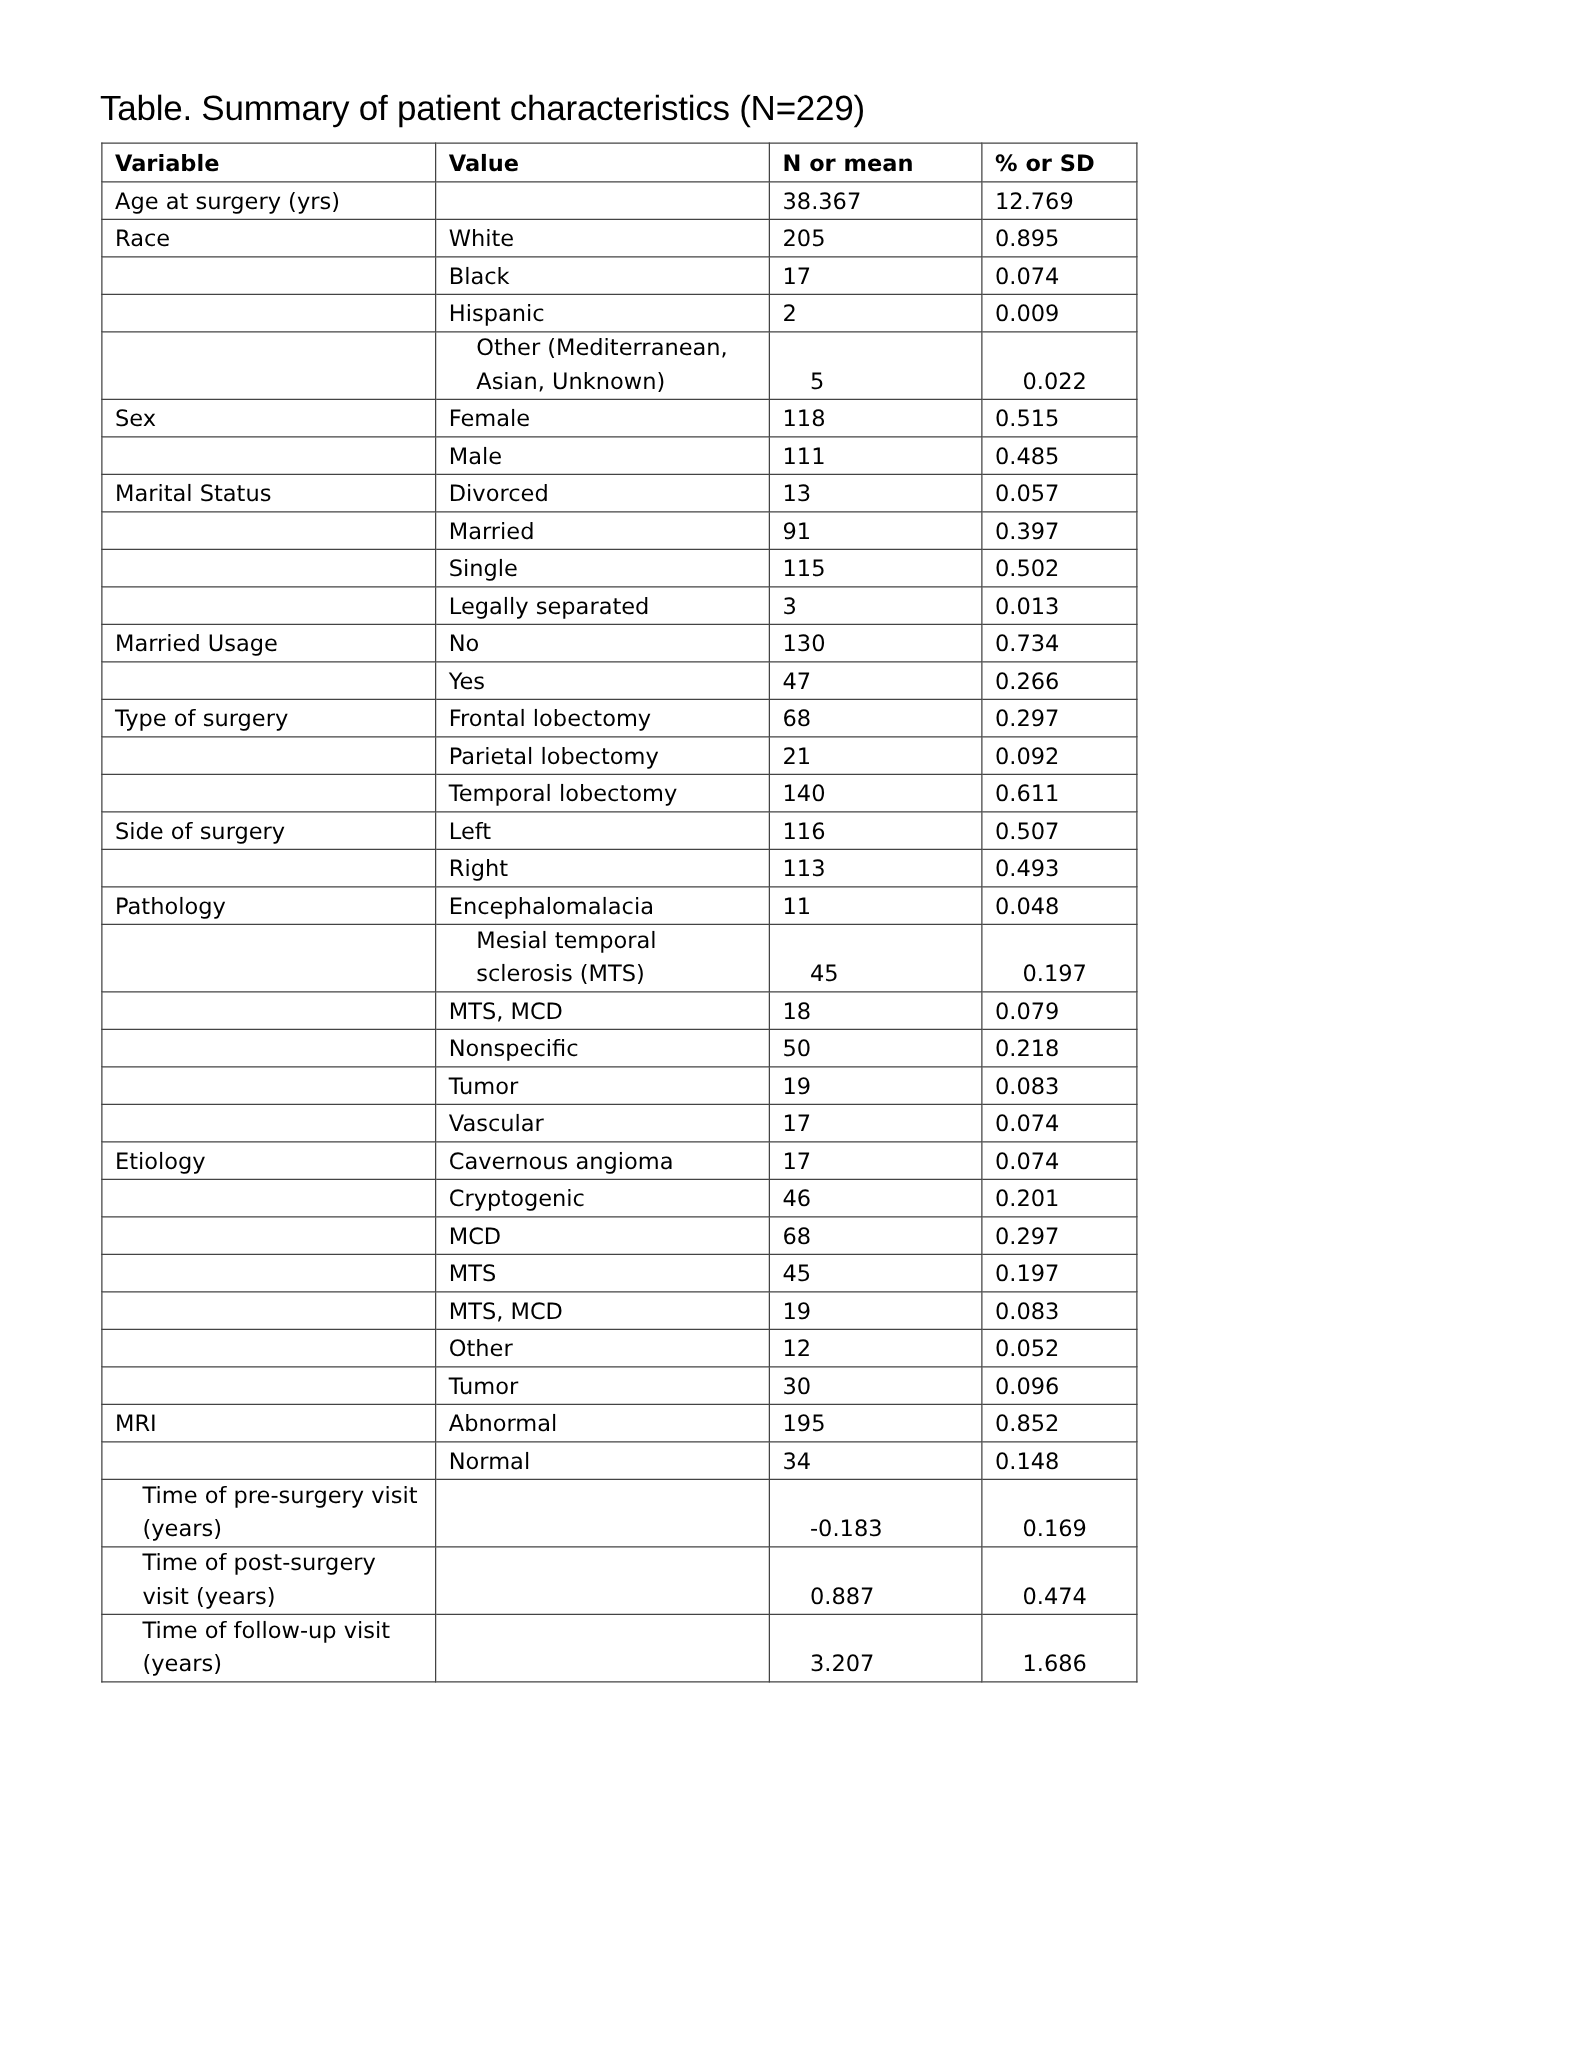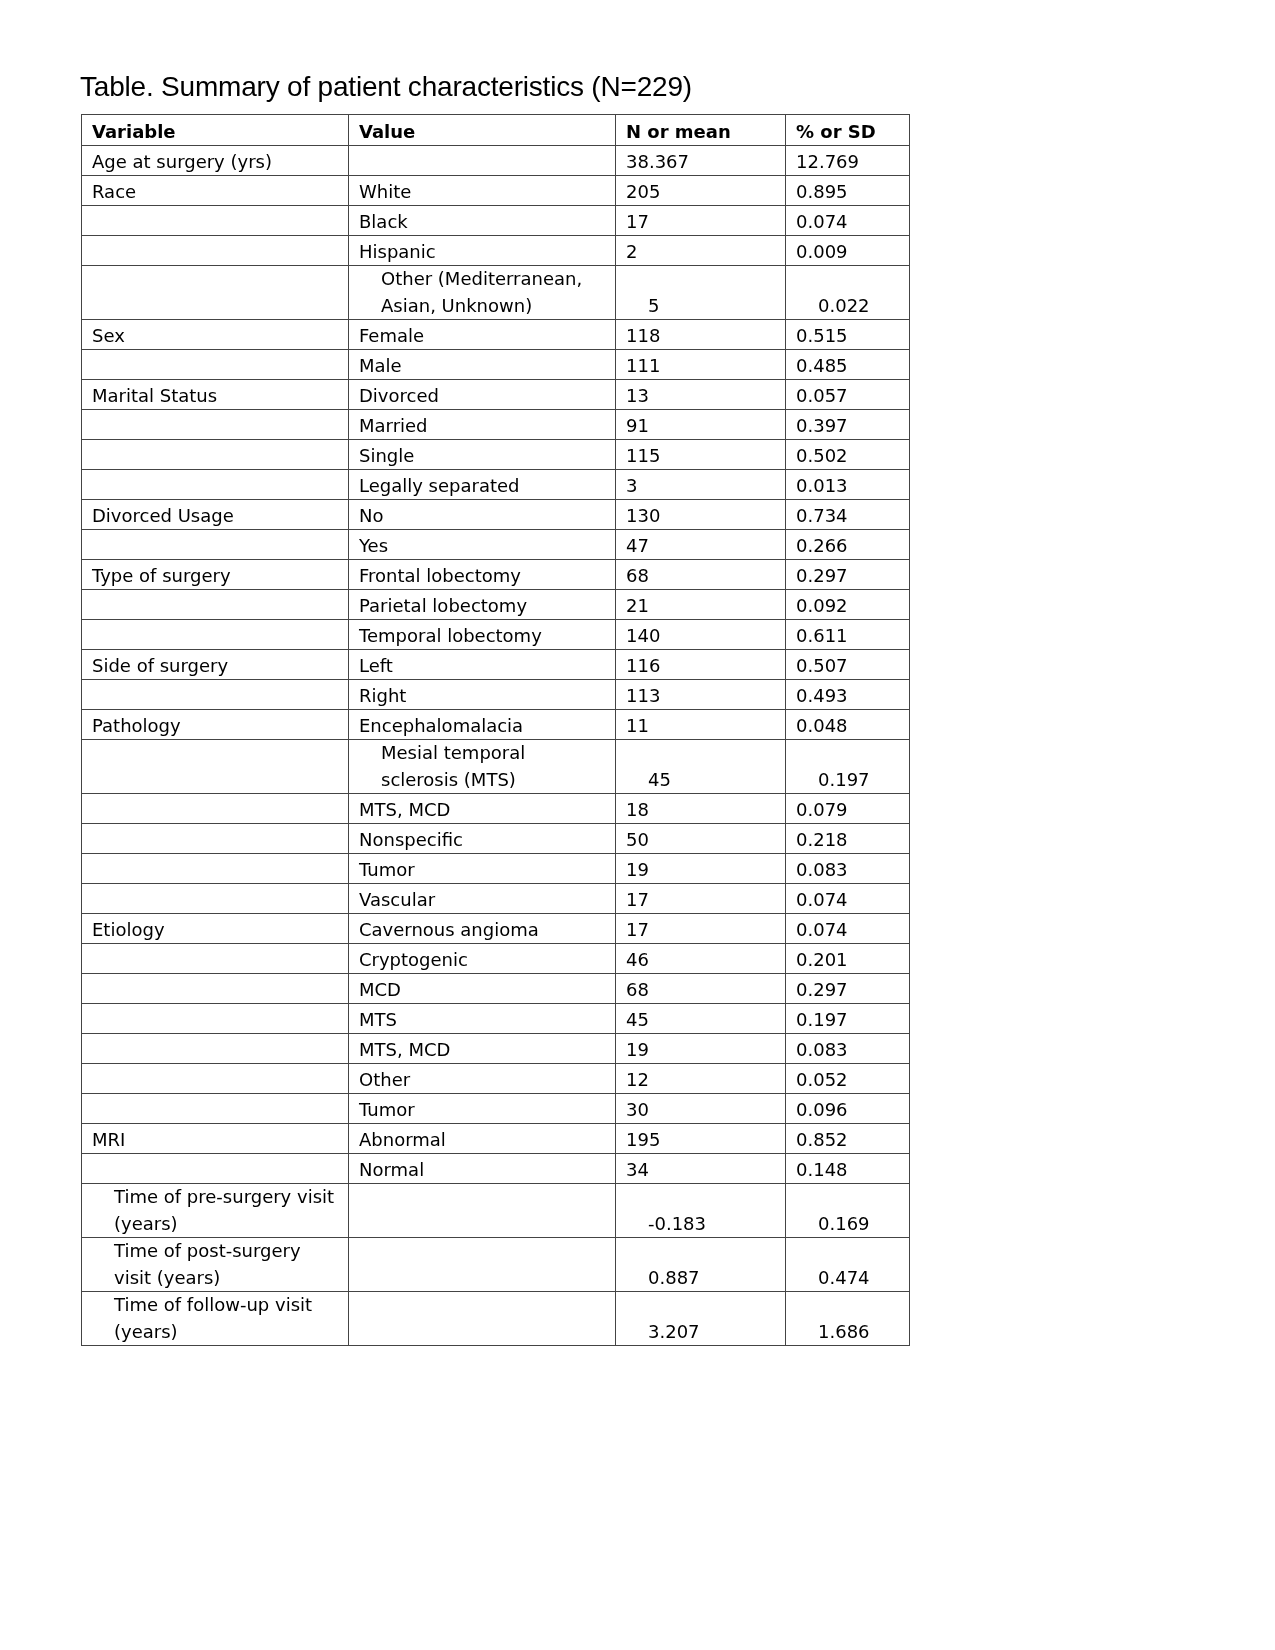--- a/index.html
+++ b/index.html
@@ -93,21 +93,21 @@
         <td>115</td>
         <td>0.502</td>
       </tr>
       <tr>
         <td></td>
         <td>Legally separated</td>
         <td>3</td>
         <td>0.013</td>
       </tr>
       <tr>
-        <td>Divorced Usage</td>
+        <td>Married Usage</td>
         <td>No</td>
         <td>130</td>
         <td>0.734</td>
       </tr>
       <tr>
         <td></td>
         <td>Yes</td>
         <td>47</td>
         <td>0.266</td>
       </tr>

